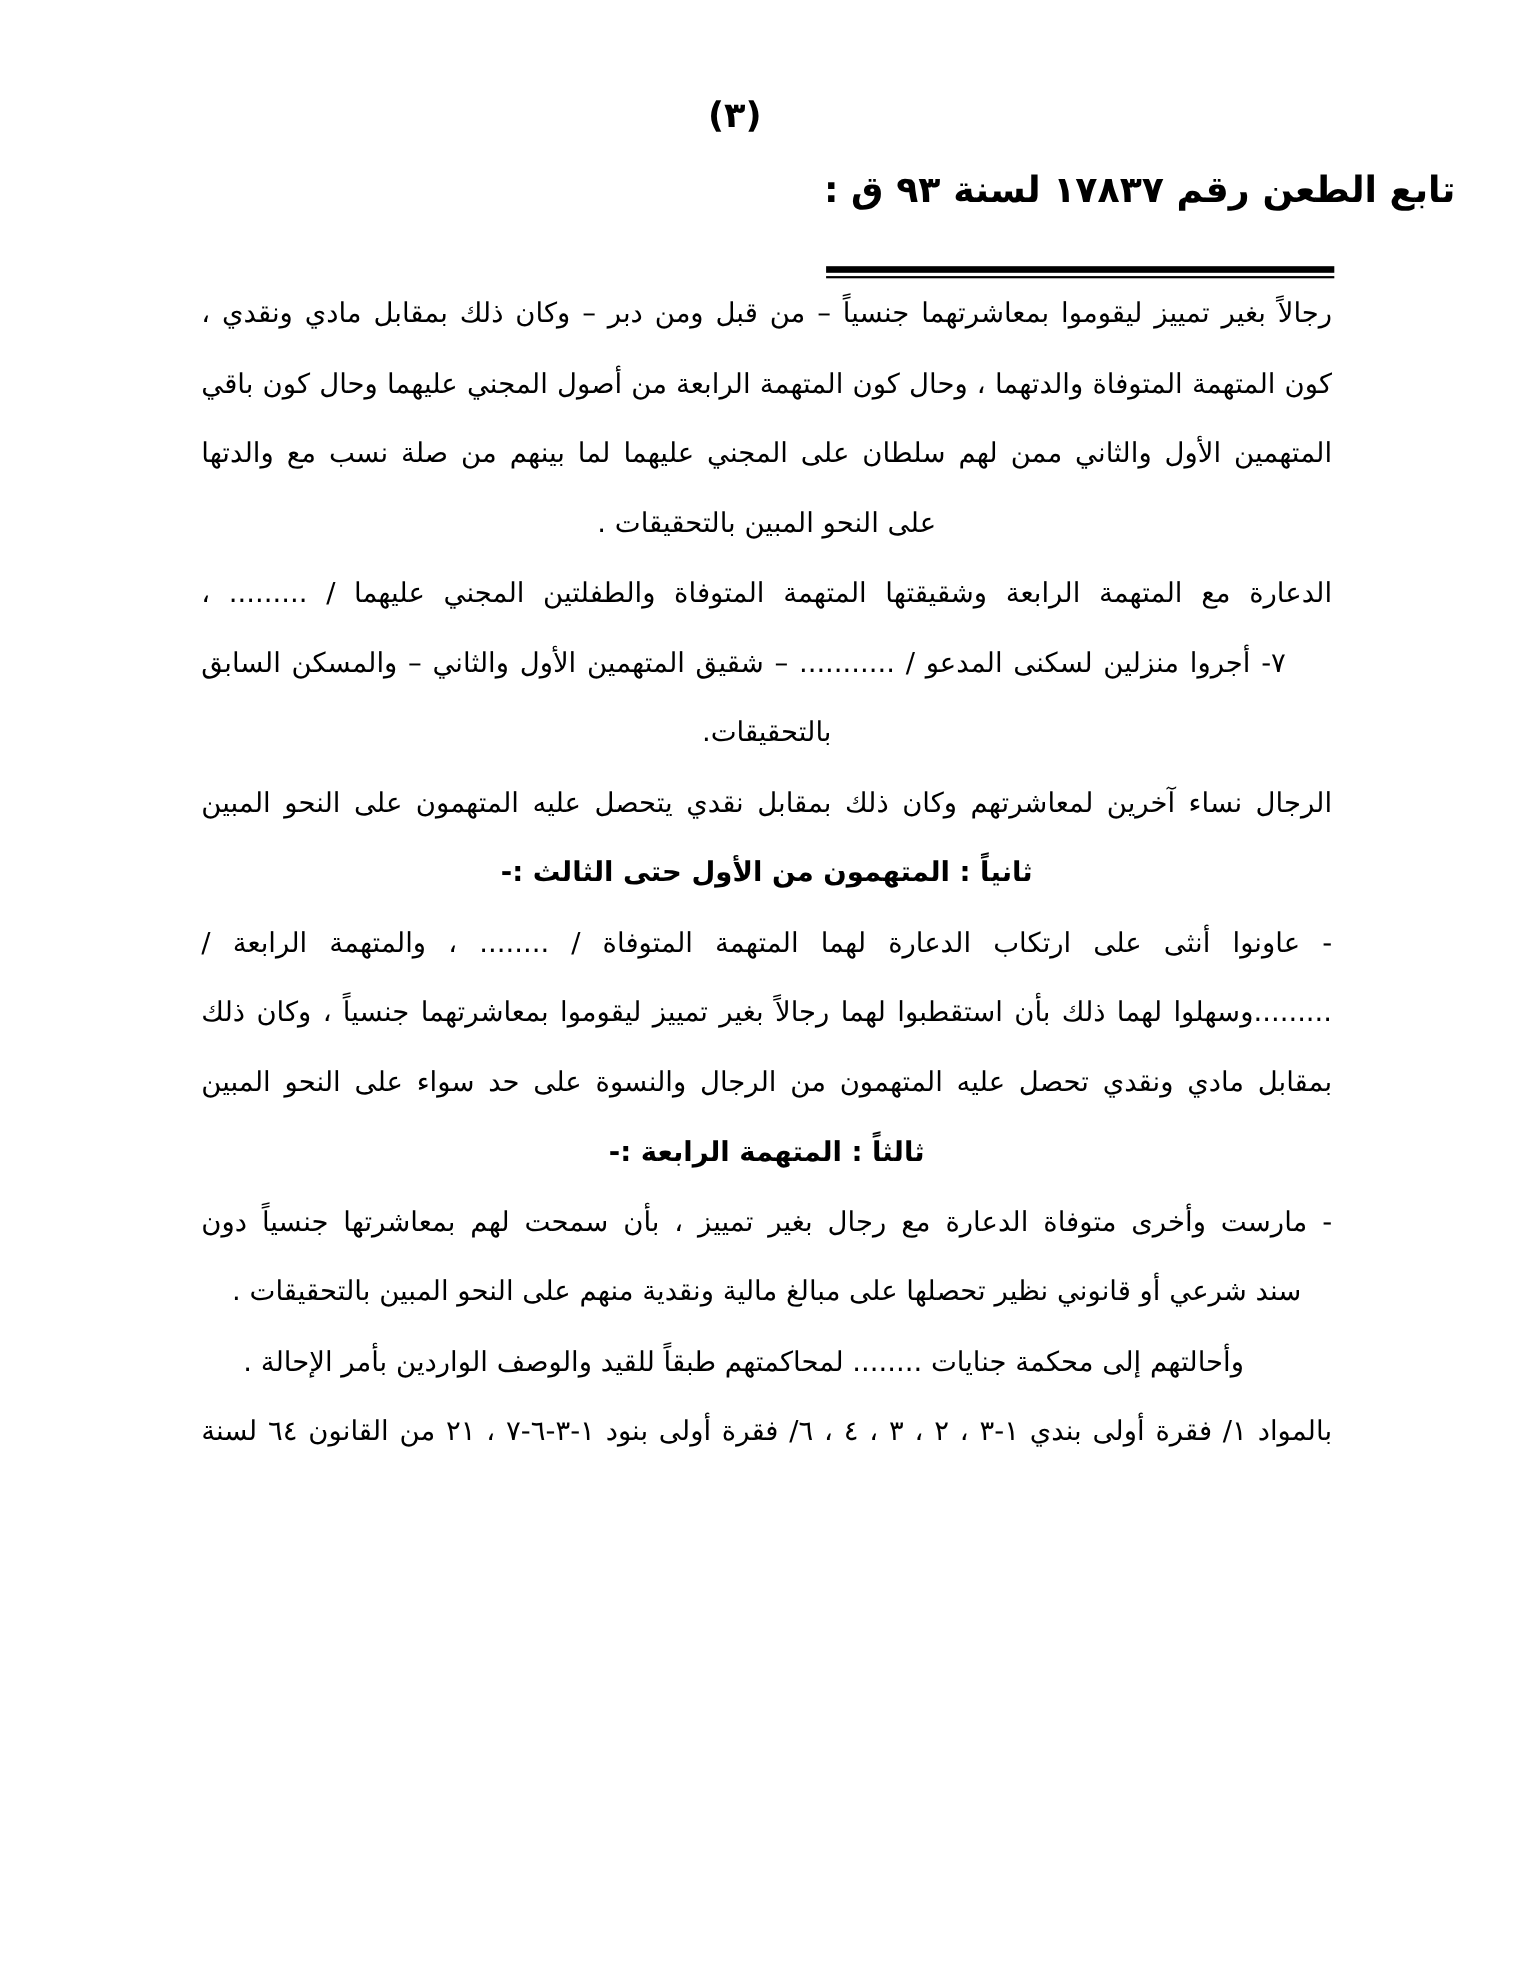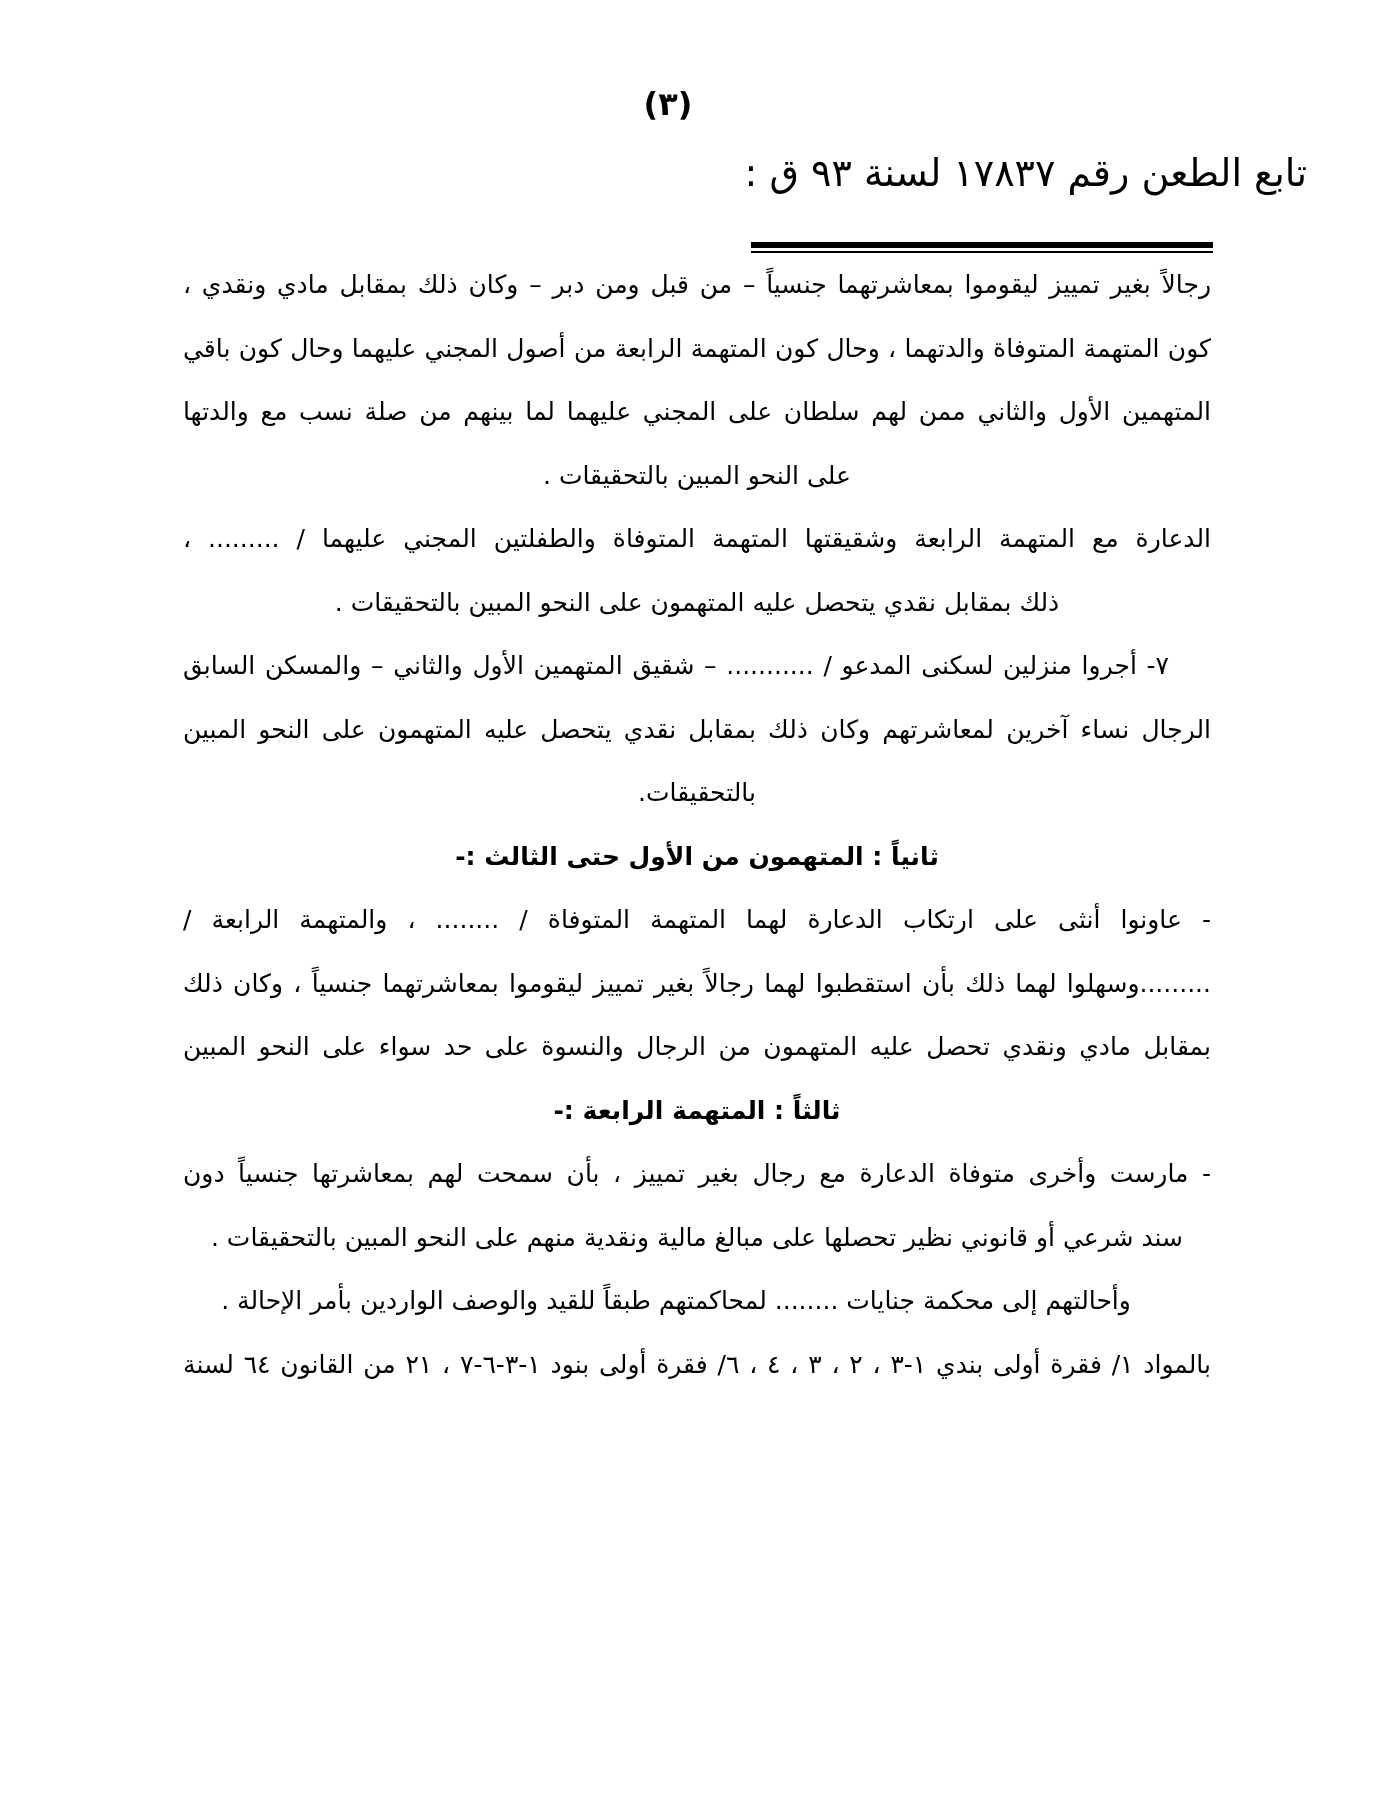--- a/index.html
+++ b/index.html
@@ -20,24 +20,24 @@
     width: 200px;
     text-align: center;
     direction: rtl;
     font-weight: bold;
     font-size: 32px;
     line-height: 56px;
   }
   .case-header {
     position: absolute;
     top: 142px;
-    right: 84px;
+    right: 68px;
     direction: rtl;
-    font-weight: normal;
-    font-size: 38px;
+    font-weight: bold;
+    font-size: 33px;
     line-height: 62px;
     white-space: nowrap;
   }
   .double-rule {
     position: absolute;
     top: 242px;
     left: 751px;
     width: 462px;
     height: 3px;
     border-top: 6px solid #000;
@@ -75,24 +75,23 @@
   <div class="case-header">تابع الطعن رقم ١٧٨٣٧ لسنة ٩٣ ق :</div>
 
   <div class="double-rule"></div>
 
   <div class="doc-body" id="doc-body">
       <div class="tline fill">رجالاً بغير تمييز ليقوموا بمعاشرتهما جنسياً – من قبل ومن دبر – وكان ذلك بمقابل مادي ونقدي ، حال</div>
       <div class="tline fill">كون المتهمة المتوفاة والدتهما ، وحال كون المتهمة الرابعة من أصول المجني عليهما وحال كون باقي</div>
       <div class="tline fill">المتهمين الأول والثاني ممن لهم سلطان على المجني عليهما لما بينهم من صلة نسب مع والدتها المتوفاة</div>
       <div class="tline">على النحو المبين بالتحقيقات .</div>
       <div class="tline fill">الدعارة مع المتهمة الرابعة وشقيقتها المتهمة المتوفاة والطفلتين المجني عليهما / ......... ، و.........وكان</div>
-      <div class="tline">ذلك بمقابل نقدي يتحصل عليه المتهمون على النحو المبين بالتحقيقات .</div>
       <div class="tline fill indent">٧- أجروا منزلين لسكنى المدعو / ........... – شقيق المتهمين الأول والثاني – والمسكن السابق</div>
+      <div class="tline">بالتحقيقات.</div>
       <div class="tline fill">الرجال نساء آخرين لمعاشرتهم وكان ذلك بمقابل نقدي يتحصل عليه المتهمون على النحو المبين</div>
-      <div class="tline">بالتحقيقات.</div>
       <div class="tline bold">ثانياً : المتهمون من الأول حتى الثالث :-</div>
       <div class="tline fill">- عاونوا أنثى على ارتكاب الدعارة لهما المتهمة المتوفاة / ........ ، والمتهمة الرابعة /</div>
       <div class="tline fill">.........وسهلوا لهما ذلك بأن استقطبوا لهما رجالاً بغير تمييز ليقوموا بمعاشرتهما جنسياً ، وكان ذلك</div>
       <div class="tline fill">بمقابل مادي ونقدي تحصل عليه المتهمون من الرجال والنسوة على حد سواء على النحو المبين بالتحقيقات.</div>
       <div class="tline bold">ثالثاً : المتهمة الرابعة :-</div>
       <div class="tline fill">- مارست وأخرى متوفاة الدعارة مع رجال بغير تمييز ، بأن سمحت لهم بمعاشرتها جنسياً دون</div>
       <div class="tline">سند شرعي أو قانوني نظير تحصلها على مبالغ مالية ونقدية منهم على النحو المبين بالتحقيقات .</div>
       <div class="tline indent">وأحالتهم إلى محكمة جنايات ........ لمحاكمتهم طبقاً للقيد والوصف الواردين بأمر الإحالة .</div>
       <div class="tline fill">بالمواد ١/ فقرة أولى بندي ١-٣ ، ٢ ، ٣ ، ٤ ، ٦/ فقرة أولى بنود ١-٣-٦-٧ ، ٢١ من القانون ٦٤ لسنة</div>
     </div>

